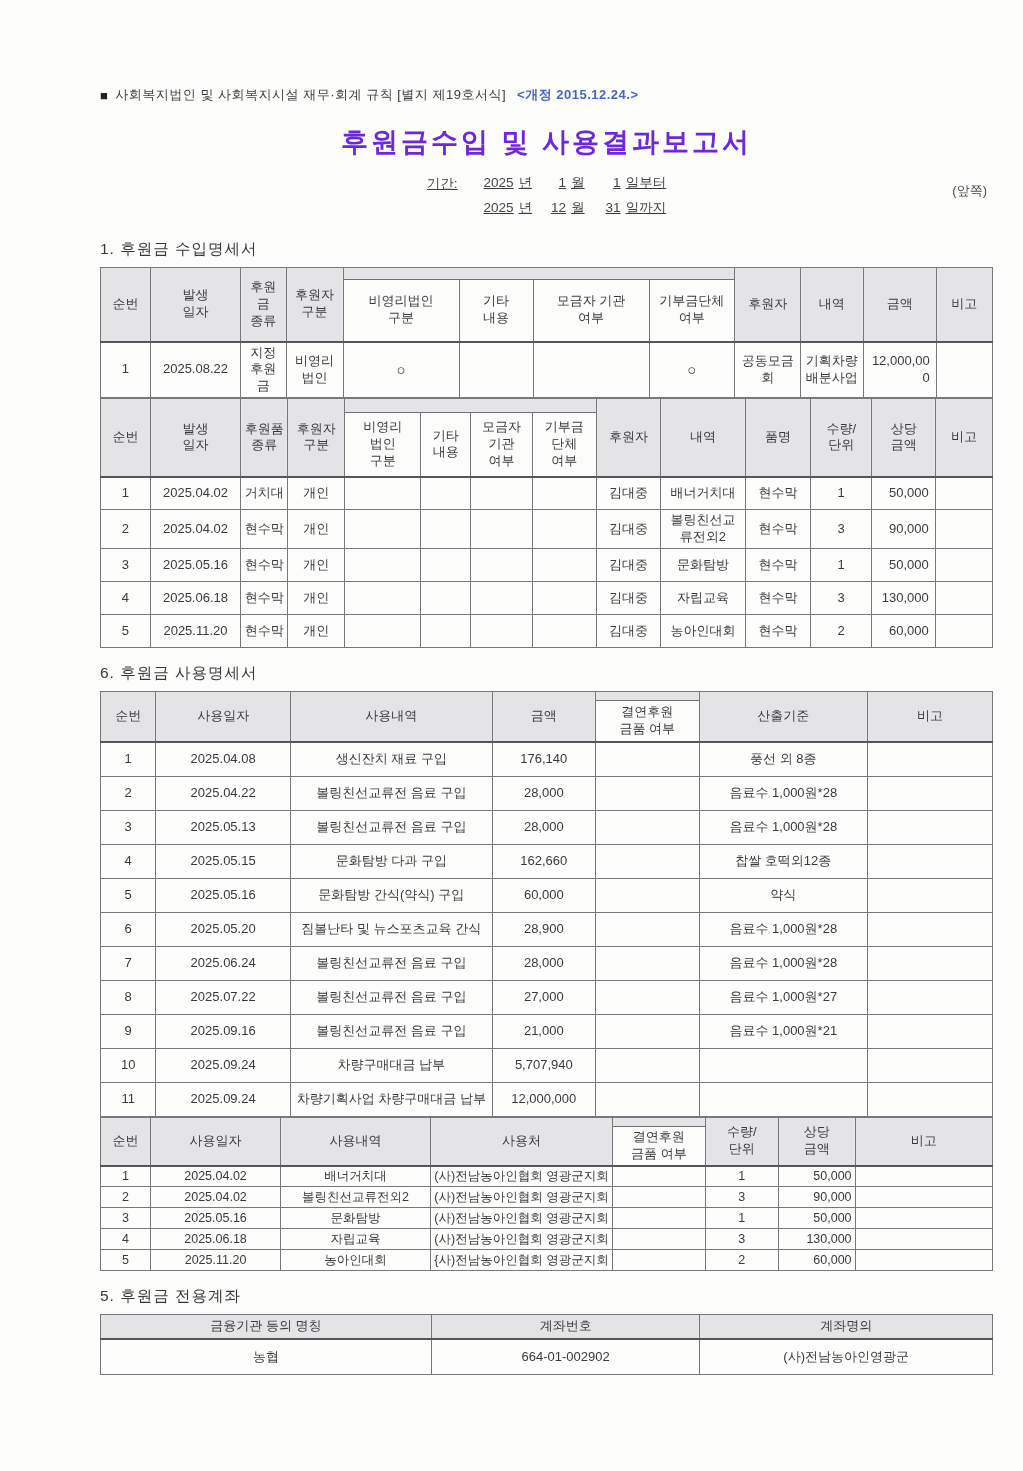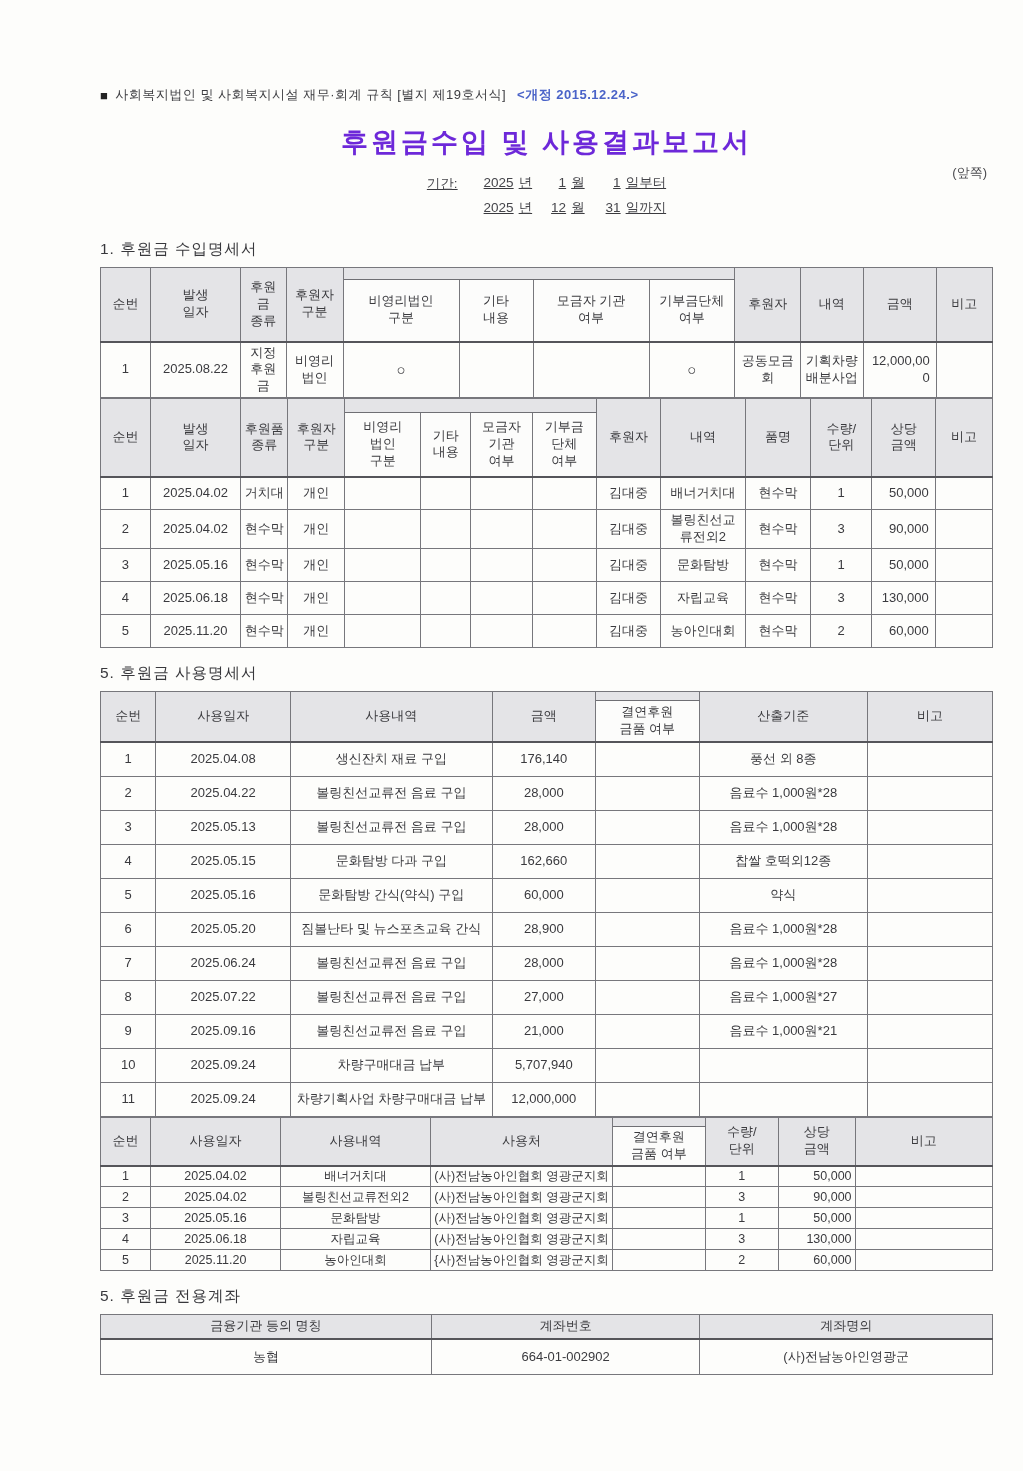--- a/index.html
+++ b/index.html
@@ -27,21 +27,21 @@
   
   .period{display:flex;justify-content:center;margin-top:14px;position:relative;text-decoration:underline;}
   .p-wrap{display:flex;gap:16px;font-size:13.5px;color:#45454a;}
   .p-label{padding-top:1px;}
   .p-line{display:flex;align-items:baseline;margin-bottom:7px;}
   .p-num{display:inline-block;text-align:right;}
   .p-num.y{width:40px;}
   .p-num.m{width:34px;}
   .p-num.d{width:36px;}
   .p-unit{margin-left:5px;}
-  .page-side{position:absolute;top:164px;right:36px;font-size:13px;color:#4a4a4e;}
+  .page-side{position:absolute;top:182px;right:36px;font-size:13px;color:#4a4a4e;}
 
   
   .sec-heading{font-size:15.5px;color:#38383c;letter-spacing:1px;margin:15px 0 7px 0;}
 
   
   table{border-collapse:collapse;table-layout:fixed;width:100%;}
   th,td{
     border:1px solid #77777c;
     font-size:13px;font-weight:normal;color:#3a3a3e;
     text-align:center;vertical-align:middle;
@@ -297,21 +297,21 @@
           <td>김대중</td>
           <td>농아인대회</td>
           <td>현수막</td>
           <td>2</td>
           <td class="num">60,000</td>
           <td></td>
         </tr>
       </tbody>
   </table>
 
-  <div class="sec-heading">5. 후원금 사용명세서</div>
+  <div class="sec-heading">6. 후원금 사용명세서</div>
   <table class="t3">
     <colgroup>
       <col style="width:6.2%">
         <col style="width:15.1%">
         <col style="width:22.6%">
         <col style="width:11.6%">
       <col style="width:11.6%">
         <col style="width:18.9%">
         <col style="width:14.0%">
     </colgroup>

